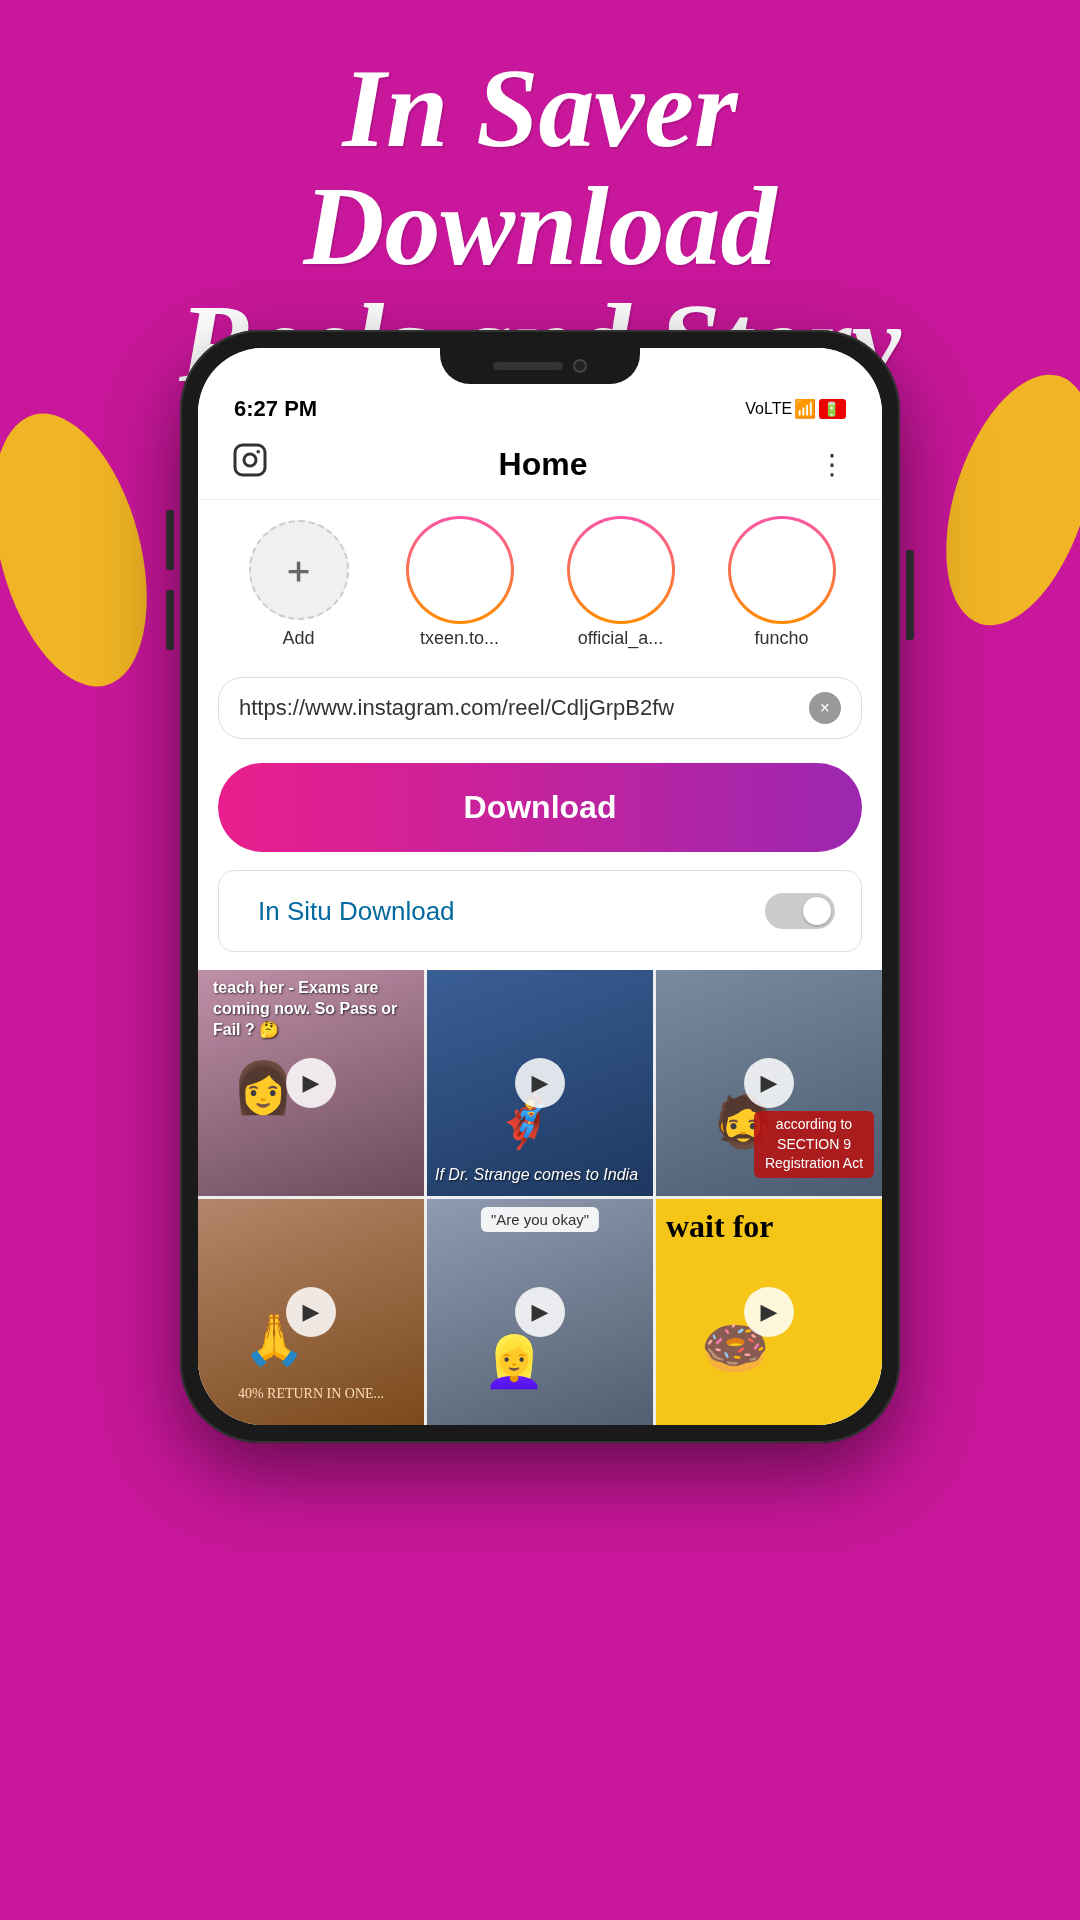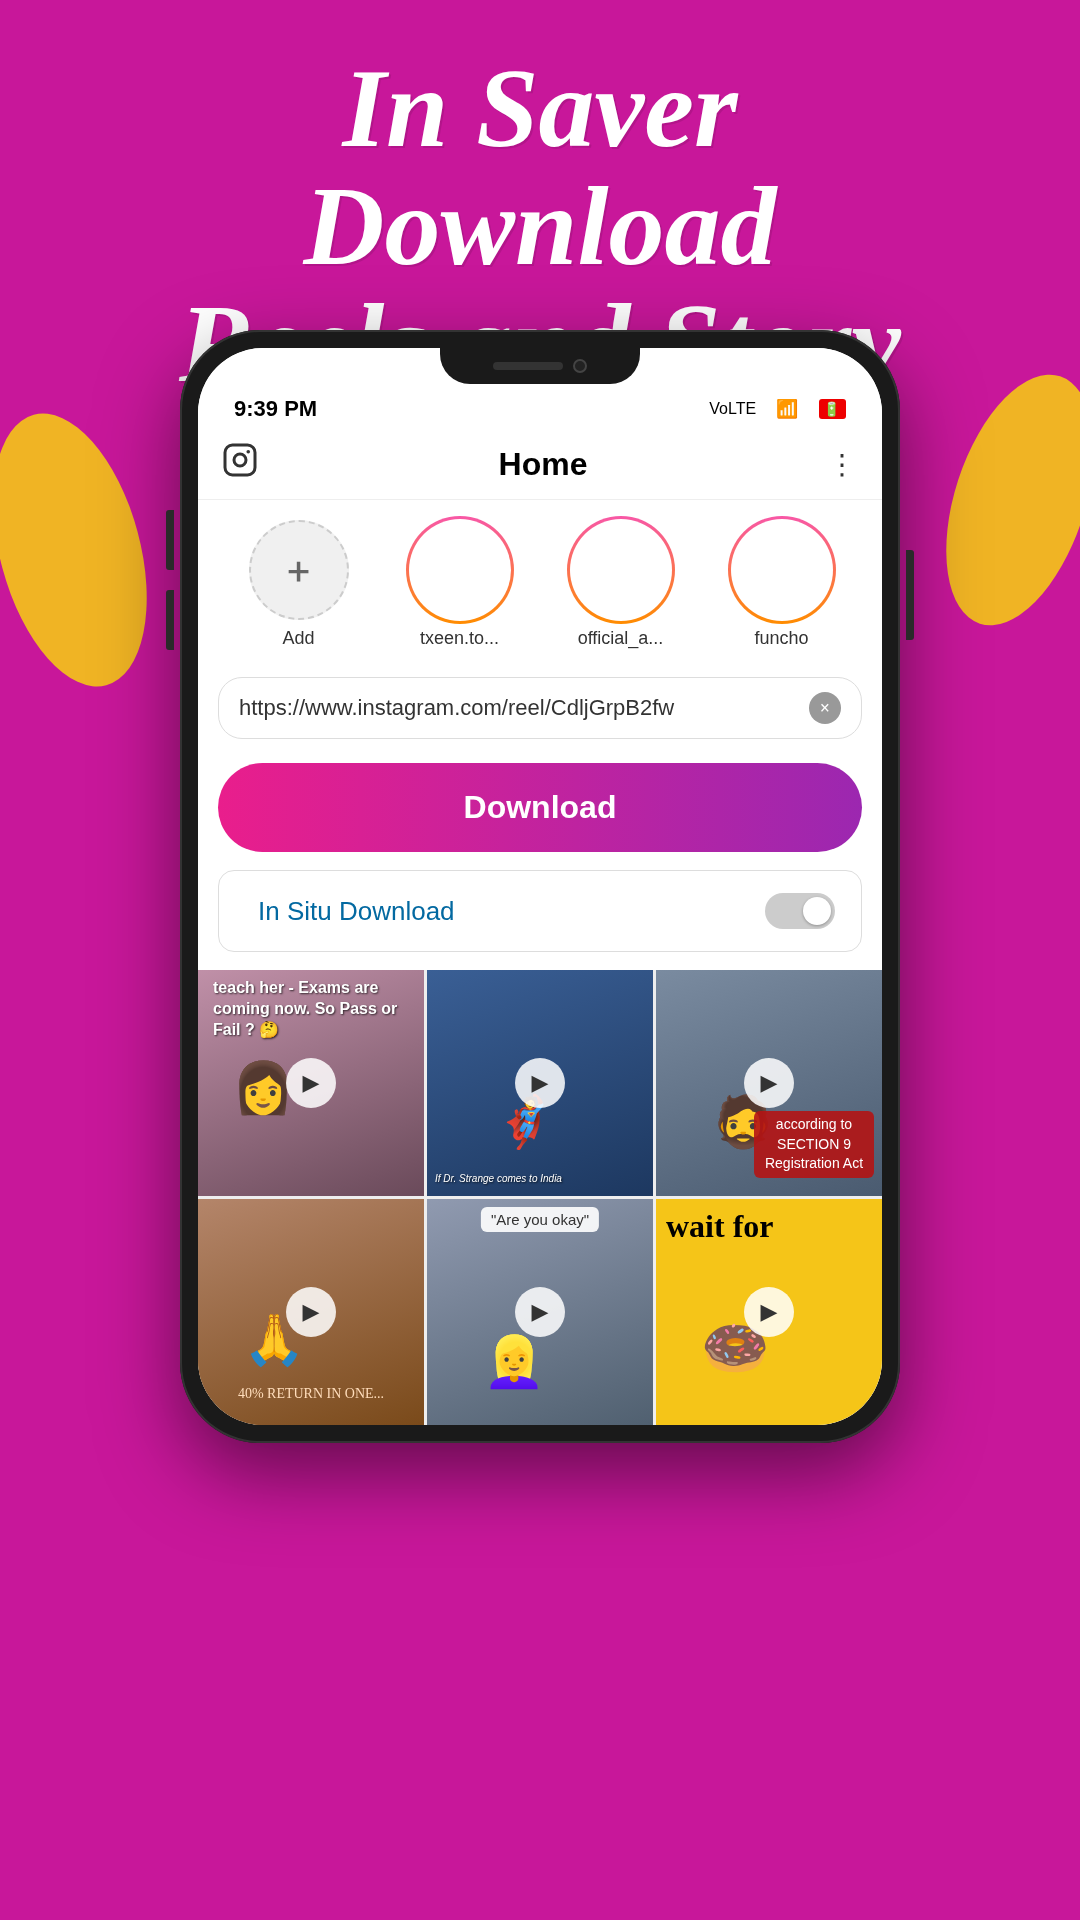--- a/index.html
+++ b/index.html
@@ -67,21 +67,21 @@
     }
     .status-time {
       font-size: 22px;
       font-weight: 600;
       font-family: Arial, sans-serif;
       color: #000;
     }
     .status-icons {
       display: flex;
       align-items: center;
-      gap: 20px;
+      gap: 2px;
       font-size: 18px;
       color: #000;
     }
 
     
     .notch {
       position: absolute;
       top: 0;
       left: 50%;
       transform: translateX(-50%);
@@ -107,21 +107,21 @@
       background: #222;
       border-radius: 50%;
       border: 2px solid #444;
     }
 
     
     .app-header {
       display: flex;
       align-items: center;
       justify-content: space-between;
-      padding: 12px 24px;
+      padding: 12px 34px;
       background: white;
       border-bottom: 1px solid #eee;
     }
     .app-logo {
       font-size: 36px;
       color: #333;
     }
     .app-title {
       font-size: 32px;
       font-weight: 700;
@@ -329,21 +329,21 @@
       color: white;
       font-weight: bold;
       text-shadow: 1px 1px 2px rgba(0,0,0,0.7);
       line-height: 1.3;
     }
     .video-overlay-badge {
       position: absolute;
       bottom: 8px;
       left: 8px;
       right: 8px;
-      font-size: 10px;
+      font-size: 16px;
       font-family: Arial, sans-serif;
       color: white;
       text-shadow: 1px 1px 2px rgba(0,0,0,0.7);
       font-style: italic;
     }
     .video-red-badge {
       position: absolute;
       bottom: 18px;
       right: 8px;
       background: rgba(180,20,20,0.9);
@@ -444,21 +444,21 @@
     <div class="phone-btn-right"></div>
 
     <div class="phone-inner">
 
       <div class="notch">
         <div class="notch-speaker"></div>
         <div class="notch-camera"></div>
       </div>
 
       <div class="status-bar" style="padding-top:48px;">
-        <span class="status-time">9:39 PM</span>
+        <span class="status-time">6:27 PM</span>
         <div class="status-icons">
           <span style="font-size:16px;font-family:Arial;">VoLTE</span>
           <span>📶</span>
           <span style="background:#e00;color:white;font-size:14px;padding:2px 5px;border-radius:3px;font-family:Arial;">🔋</span>
         </div>
       </div>
 
       <div class="app-header">
         <div class="app-logo">
           <svg width="36" height="36" viewBox="0 0 24 24" fill="none" stroke="#333" stroke-width="2">

